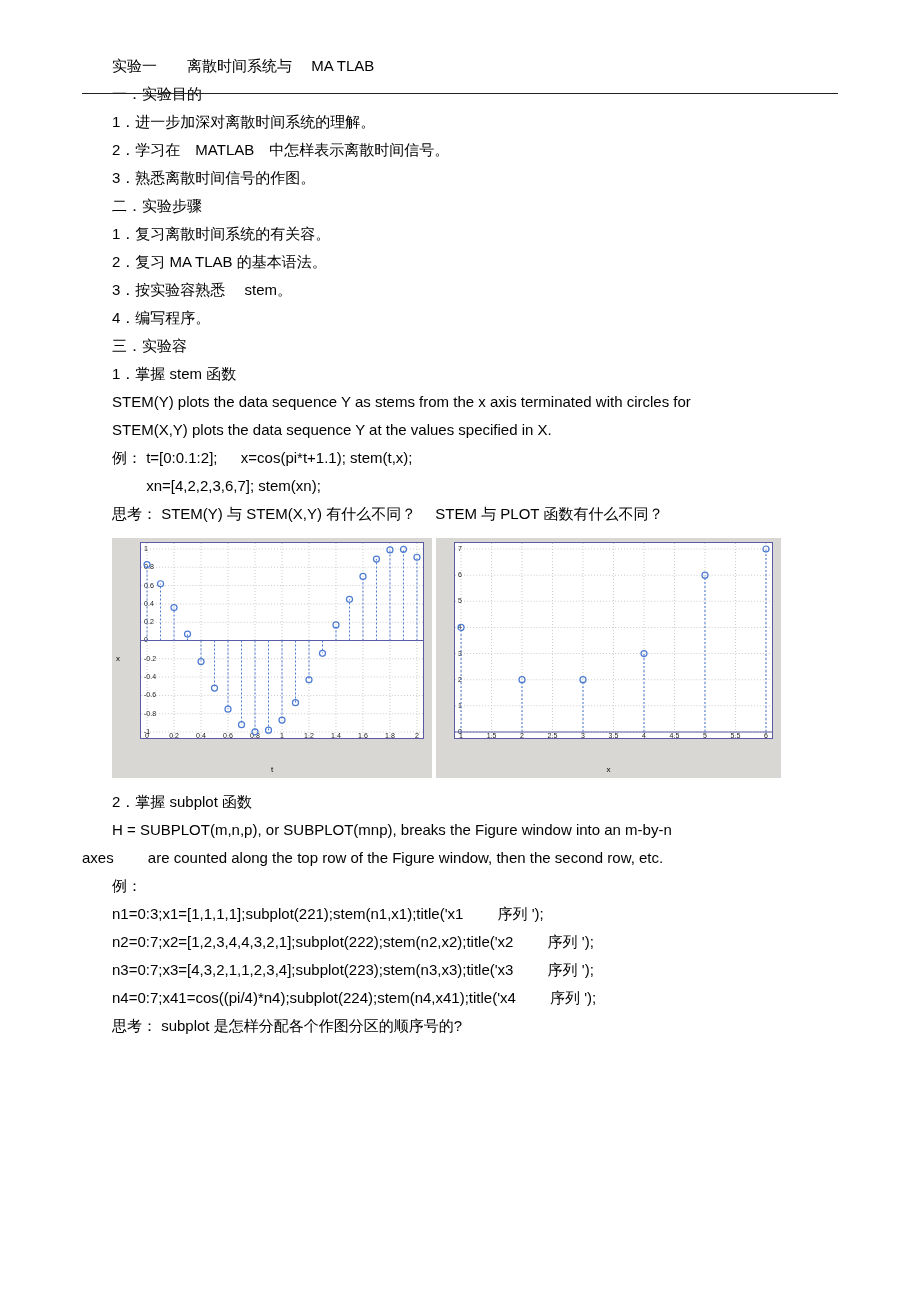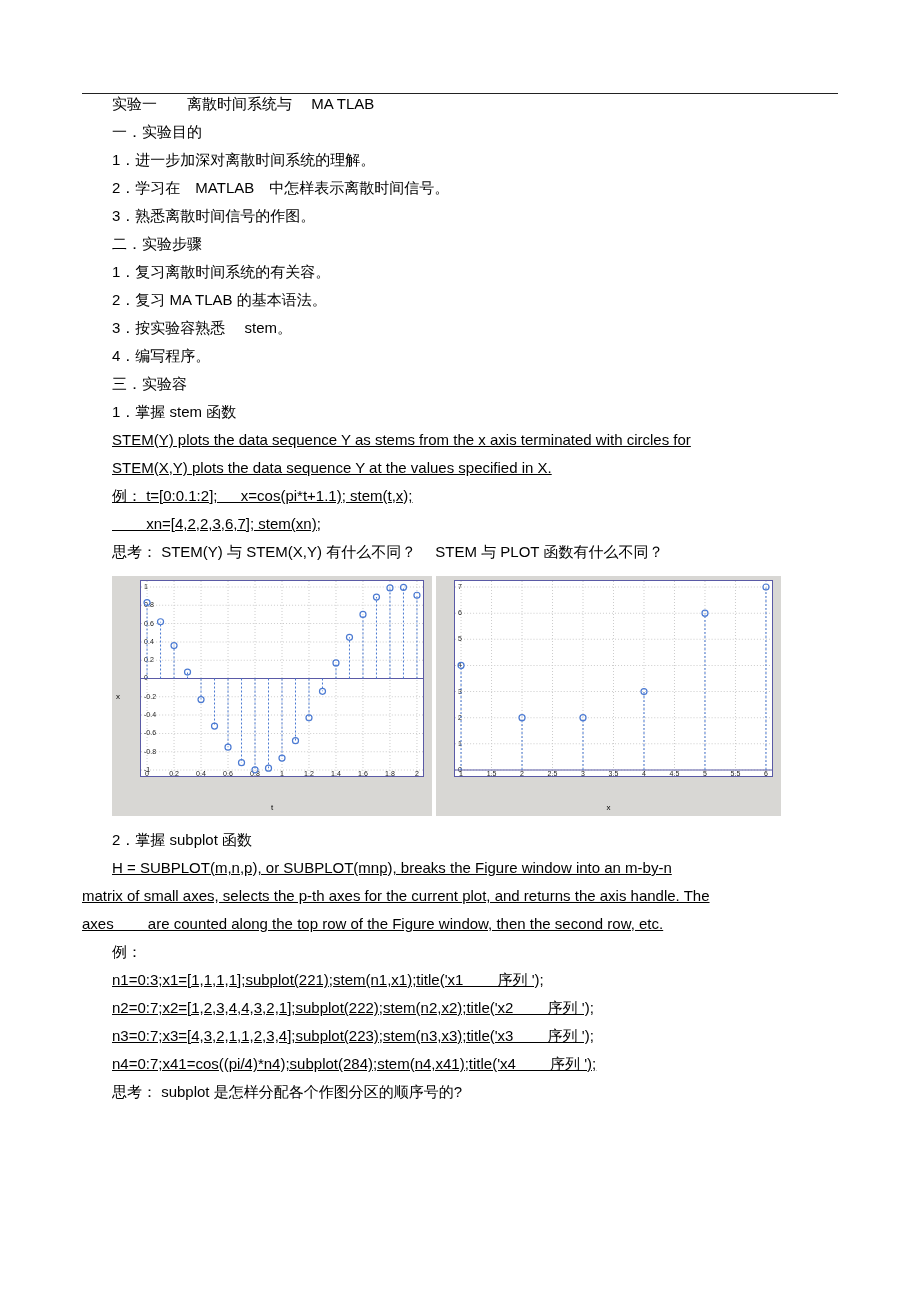--- a/index.html
+++ b/index.html
@@ -5,21 +5,21 @@
   body {
     margin: 0;
     padding: 0;
     background: #fff;
     font-family: "SimSun", "Songti SC", "Microsoft YaHei", Arial, sans-serif;
     font-size: 15px;
     color: #000;
     width: 920px;
   }
   .page {
-    padding: 90px 82px 40px 82px;
+    padding: 52px 82px 40px 82px;
     box-sizing: border-box;
     position: relative;
   }
   .hr-top {
     position: absolute;
     top: 93px; left: 82px; right: 82px;
     border-top: 1px solid #222;
   }
   p {
     margin: 0;
@@ -45,21 +45,21 @@
     border: 1px solid #5a5aa6;
     width: 100%; height: 195px;
     position: relative;
   }
   .stem-line { stroke: #4b7ad2; stroke-width: 1; stroke-dasharray: 2 2; }
   .stem-dot { fill: none; stroke: #4b7ad2; stroke-width: 1.2; }
   .axis-tick { font-size: 7px; fill: #222; font-family: Arial; }
   .ylabel { position: absolute; left: 4px; top: 50%; transform: translateY(-50%); font-size: 8px; font-family: Arial; }
   .xlabel { position: absolute; bottom: 4px; left: 50%; transform: translateX(-50%); font-size: 8px; font-family: Arial; }
   .xlabel-area { height: 12px; }
-  .en { font-family: Arial, sans-serif; text-decoration: underline; }
+  .en { font-family: Arial, sans-serif; }
 </style>
 </head>
 <body>
 
 <div class="page">
   <div class="hr-top"></div>
 
   <p class="indent sp">实验一　　离散时间系统与 　MA TLAB</p>
   <p class="indent">一．实验目的</p>
   <p class="indent">1．进一步加深对离散时间系统的理解。</p>
@@ -231,21 +231,20 @@
             <circle cx="309" cy="6" r="3" class="stem-dot"></circle>
           </svg>
       </div>
       <div class="xlabel-area"></div>
       <span class="xlabel">x</span>
     </div>
   </div>
 
   <p class="indent">2．掌握 subplot 函数</p>
   <p class="indent en" style="text-align:justify">H  =  SUBPLOT(m,n,p),    or  SUBPLOT(mnp),    breaks  the  Figure  window   into   an  m-by-n</p>
-  <p class="en">matrix of small axes, selects the p-th axes for the current plot, and returns the axis handle. The</p>
   <p class="en">axes 　　are counted along the top row of the Figure window, then the second row, etc.</p>
   <p class="indent">例：</p>
   <p class="indent en">n1=0:3;x1=[1,1,1,1];subplot(221);stem(n1,x1);title('x1 　　序列 ');</p>
   <p class="indent en">n2=0:7;x2=[1,2,3,4,4,3,2,1];subplot(222);stem(n2,x2);title('x2 　　序列 ');</p>
   <p class="indent en">n3=0:7;x3=[4,3,2,1,1,2,3,4];subplot(223);stem(n3,x3);title('x3 　　序列 ');</p>
-  <p class="indent en">n4=0:7;x41=cos((pi/4)*n4);subplot(284);stem(n4,x41);title('x4 　　序列 ');</p>
+  <p class="indent en">n4=0:7;x41=cos((pi/4)*n4);subplot(224);stem(n4,x41);title('x4 　　序列 ');</p>
   <p class="indent">思考： subplot 是怎样分配各个作图分区的顺序号的?</p>
 </div>
 
 </body></html>

